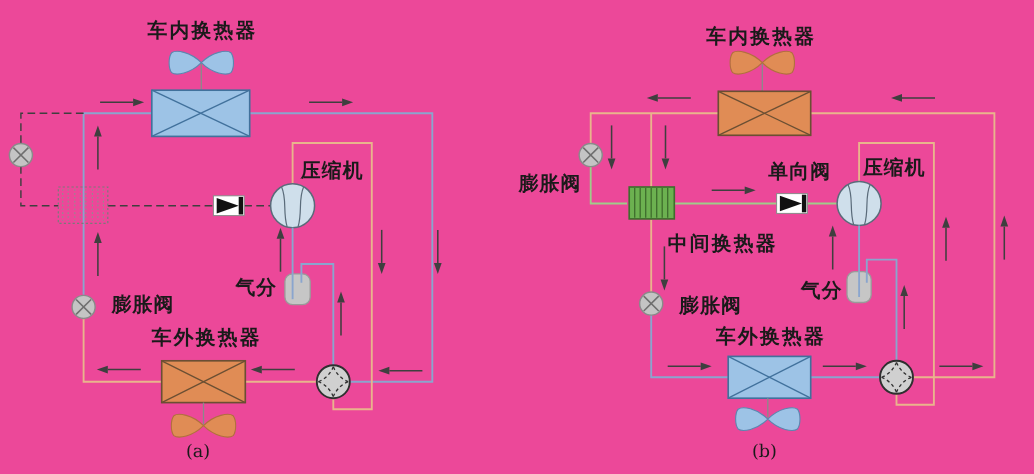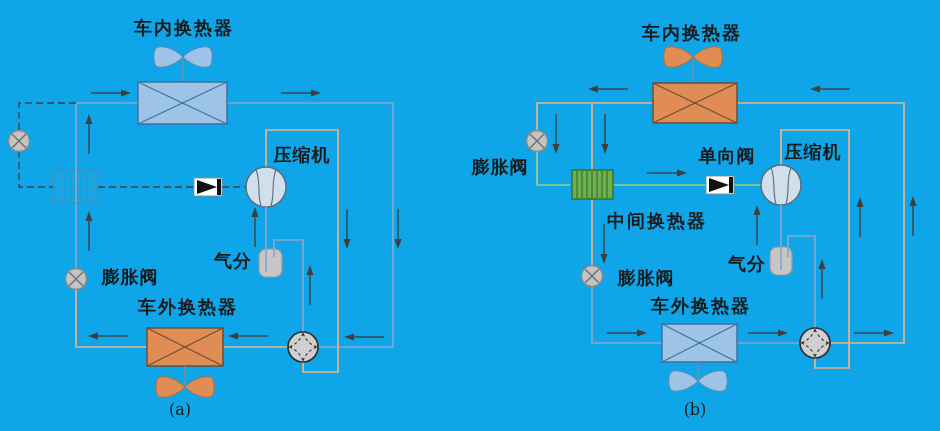--- a/index.html
+++ b/index.html
@@ -1,16 +1,16 @@
 <!DOCTYPE html>
 <html><head>
 <meta charset="utf-8">
 <style>
   html,body{margin:0;padding:0;background:#ffffff;}
-  .stage{width:940px;height:431px;background:#0ea5e9;position:relative;overflow:hidden;
+  .stage{width:940px;height:431px;background:#ec4899;position:relative;overflow:hidden;
          font-family:"DejaVu Sans",sans-serif;}
   svg{display:block;}
   
   .pb{fill:none;stroke:#8aa5ce;stroke-width:1.7;}
   .po{fill:none;stroke:#e9b48c;stroke-width:1.7;}
   .pg{fill:none;stroke:#9fcc8a;stroke-width:1.7;}
   .pd{fill:none;stroke:#3f3f3f;stroke-width:1.3;stroke-dasharray:7 4;}
   .stem{stroke:#8a8a8a;stroke-width:1.2;}
   
   .xv-c{fill:#c4c4c4;stroke:#8a8a8a;stroke-width:1.3;}

